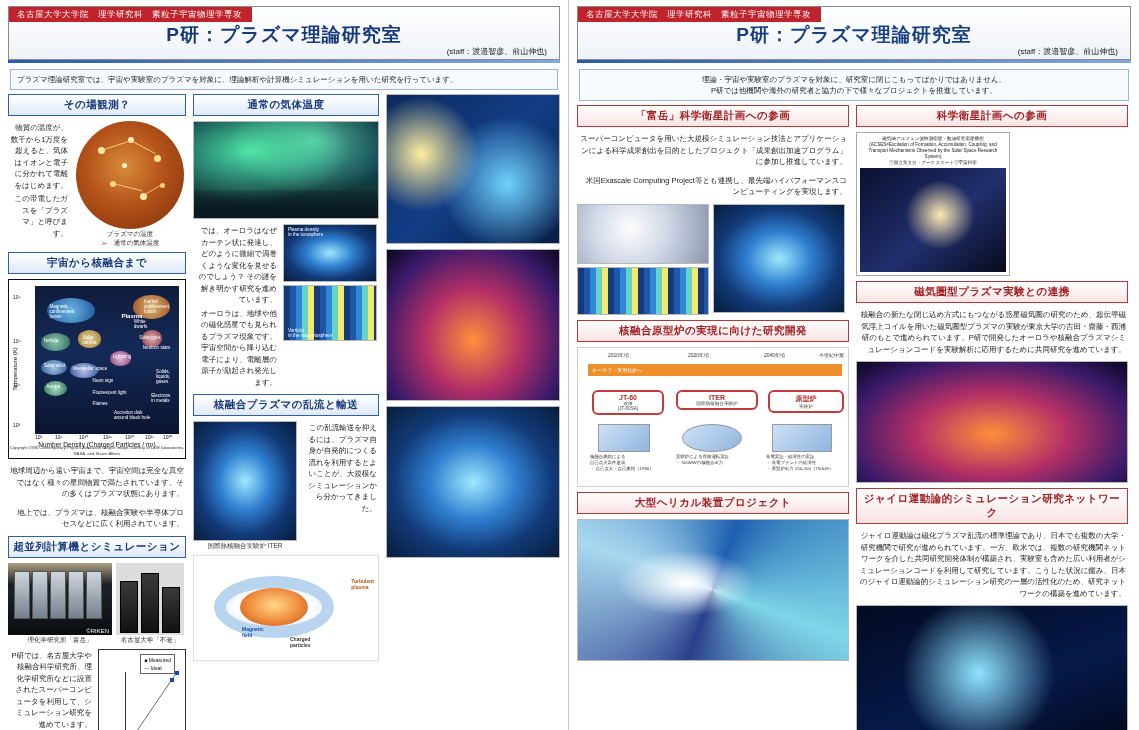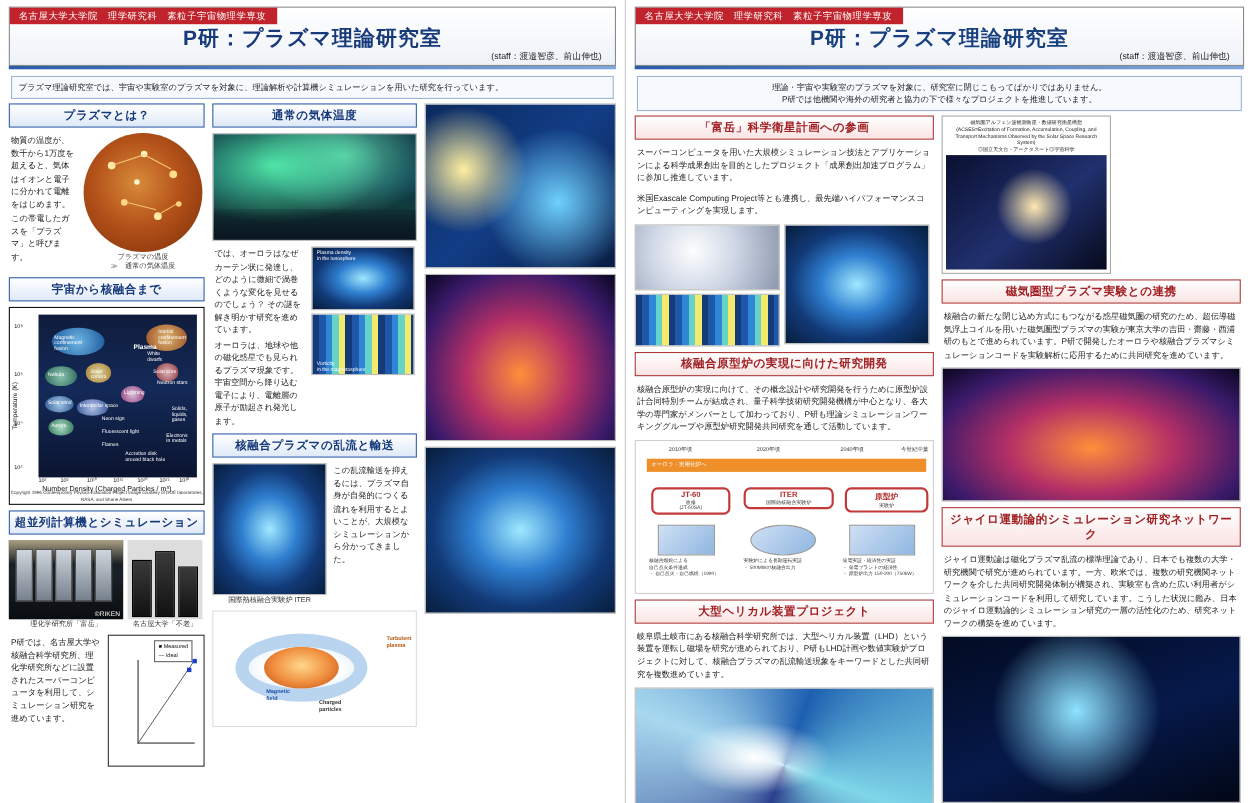--- a/index.html
+++ b/index.html
@@ -64,21 +64,21 @@
     border:1px solid #2f5fa8;
     background:linear-gradient(180deg,#ffffff 0%,#dfe9f8 100%);
     color:#16397a;font-weight:bold;font-size:10.5px;
     text-align:center;padding:3px 4px;letter-spacing:0.5px;
   }
   .sec-head.red{
     border-color:#b03a3a;color:#a02024;
     background:linear-gradient(180deg,#ffffff 0%,#fae3e3 100%);
   }
   .body-text{
-    font-size:7.5px;line-height:11.5px;color:#1a1a1a;padding:1px 2px;
+    font-size:7.5px;line-height:11.5px;color:#1a1a1a;padding:1px 2px;text-align:right;
   }
   .cap{font-size:6.5px;color:#333;text-align:center;line-height:9px;}
 
   
   .img{position:relative;overflow:hidden;border:0;}
   .img.bd{border:1px solid #b9b9b9;}
   .credit{
     position:absolute;right:3px;bottom:1px;color:#fff;font-size:6px;
     text-shadow:0 0 2px #000;
   }
@@ -250,21 +250,21 @@
       <div class="staff">(staff：渡邉智彦、前山伸也)</div>
     </div>
     <div class="banner-underline"></div>
 
     <div class="lead">プラズマ理論研究室では、宇宙や実験室のプラズマを対象に、理論解析や計算機シミュレーションを用いた研究を行っています。</div>
 
     <div class="cols">
 
       <div class="col c1">
 
-        <div class="sec-head">プラズマとは？</div>
+        <div class="sec-head">その場観測？</div>
 
         <div class="two">
           <div class="grow">
             <div class="body-text">物質の温度が、数千から1万度を超えると、気体はイオンと電子に分かれて電離をはじめます。</div>
             <div class="body-text">この帯電したガスを「プラズマ」と呼びます。</div>
           </div>
           <div style="width:112px">
             <div class="plasma-circ">
               <span class="dot" style="left:22px;top:26px;width:7px;height:7px;background:#ffe9a8"></span>
               <span class="dot" style="left:52px;top:16px;width:6px;height:6px;background:#fff1c0"></span>
@@ -325,20 +325,22 @@
           <span class="axl" style="left:70px;bottom:18px;">10¹⁰</span>
           <span class="axl" style="left:94px;bottom:18px;">10¹⁵</span>
           <span class="axl" style="left:116px;bottom:18px;">10²⁰</span>
           <span class="axl" style="left:136px;bottom:18px;">10²⁵</span>
           <span class="axl" style="left:154px;bottom:18px;">10³⁰</span>
           <div class="xlab">Number Density (Charged Particles / m³)</div>
           <div class="copy">Copyright 1996 Contemporary Physics Education Project
 Image courtesy of DOE laboratories, NASA, and Shane Albers</div>
         </div>
 
+        <div class="body-text">地球周辺から遠い宇宙まで、宇宙空間は完全な真空ではなく種々の星間物質で満たされています。その多くはプラズマ状態にあります。</div>
+        <div class="body-text">地上では、プラズマは、核融合実験や半導体プロセスなどに広く利用されています。</div>
 
         <div class="sec-head">超並列計算機とシミュレーション</div>
 
         <div class="two">
           <div style="width:104px">
             <div class="fugaku">
               <span class="glow"></span>
               <span class="rack" style="left:6px"></span>
               <span class="rack" style="left:24px"></span>
               <span class="rack" style="left:42px"></span>
@@ -475,21 +477,20 @@
           <div style="width:132px">
             <div class="img bd art-brain" style="height:58px"></div>
             <div class="img bd art-plot" style="height:46px;margin-top:3px"></div>
           </div>
           <div style="width:132px">
             <div class="img bd art-torus" style="height:107px"></div>
           </div>
         </div>
 
         <div class="sec-head red">核融合原型炉の実現に向けた研究開発</div>
-        <div class="body-text">核融合原型炉の実現に向けて、その概念設計や研究開発を行うために原型炉設計合同特別チームが結成され、量子科学技術研究開発機構が中心となり、各大学の専門家がメンバーとして加わっており、P研も理論シミュレーションワーキンググループや原型炉研究開発共同研究を通して活動しています。</div>
 
         <div class="roadmap">
           <span class="yr" style="left:30px;top:4px;">2010年頃</span>
           <span class="yr" style="left:110px;top:4px;">2020年頃</span>
           <span class="yr" style="left:186px;top:4px;">2040年頃</span>
           <span class="yr" style="right:4px;top:4px;">今世紀中葉</span>
           <div class="arrow" style="left:10px;top:16px;width:250px;">
             <span>オーロラ・実用化炉へ</span>
           </div>
           <div class="node" style="left:14px;top:42px;width:62px;">
@@ -512,29 +513,29 @@
 自己点火条件達成
 ・ 自己点火・自己燃焼（1990）</span>
           <span class="cap2" style="left:98px;top:106px;width:82px;white-space:pre-line">実験炉による長期運転実証
 ・ 500MWの核融合出力</span>
           <span class="cap2" style="left:188px;top:106px;width:80px;white-space:pre-line">発電実証・経済性の実証
 ・ 発電プラントの経済性
 ・ 原型炉出力 150-200（750kW）</span>
         </div>
 
         <div class="sec-head red">大型ヘリカル装置プロジェクト</div>
-        <div class="body-text">岐阜県土岐市にある核融合科学研究所では、大型ヘリカル装置（LHD）という装置を運転し磁場を研究が進められており、P研もLHD計画や数値実験炉プロジェクトに対して、核融合プラズマの乱流輸送現象をキーワードとした共同研究を複数進めています。</div>
         <div class="img bd art-helical" style="height:140px;position:relative">
           
         </div>
 
       </div>
 
       <div class="col" style="width:272px">
 
+        <div class="sec-head red">科学衛星計画への参画</div>
 
         <div class="two">
           <div style="width:154px">
             <div class="frame">
               <div class="ttl" style="white-space:pre-line">磁気圏アルフェン波観測衛星・数値研究衛星構想
 (ACSES=Excitation of Formation, Accumulation, Coupling, and Transport Mechanisms Observed by the Solar Space Research System)
 ◎国立天文台・アークタスート◎宇宙科学</div>
               <div class="img art-satellite" style="height:104px;margin-top:2px"></div>
             </div>
           </div>

